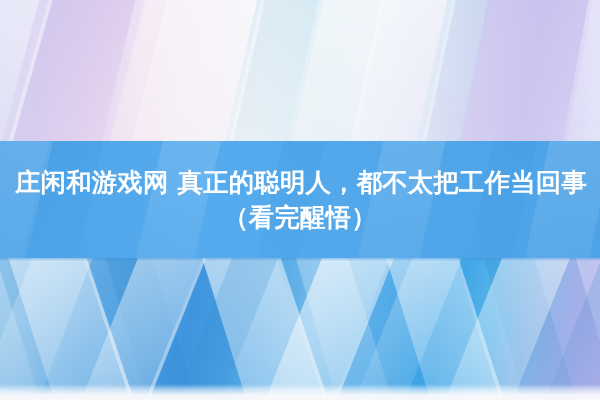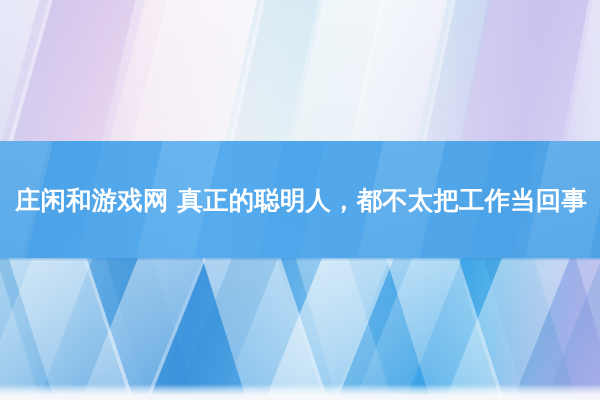--- a/index.html
+++ b/index.html
@@ -204,20 +204,21 @@
         <polygon points="210,0 268,0 224,190 166,190" fill="url(#bs1)"></polygon>
         <polygon points="330,0 372,0 330,190 288,190" fill="url(#bs2)"></polygon>
         <polygon points="430,0 492,0 450,190 388,190" fill="url(#bs1)"></polygon>
         <polygon points="540,0 584,0 544,190 500,190" fill="url(#bs2)"></polygon>
         <polygon points="596,0 660,0 620,190 556,190" fill="url(#bs1)"></polygon>
       </g>
     </svg>
 
     <div class="banner-text">
       <div class="title-line line1">庄闲和游戏网 真正的聪明人，都不太把工作当回事</div>
+      <div class="title-line line2">（看完醒悟）</div>
     </div>
   </div>
 
   <div class="bottom-section">
     <div class="top-seam"></div>
     <svg class="bottom-overlay" viewBox="0 0 720 180" preserveAspectRatio="none">
       <defs>
         <linearGradient id="bb1" x1="0" y1="0" x2="0" y2="1">
           <stop offset="0%" stop-color="#ffffff" stop-opacity="0.50"></stop>
           <stop offset="100%" stop-color="#ffffff" stop-opacity="0.18"></stop>

